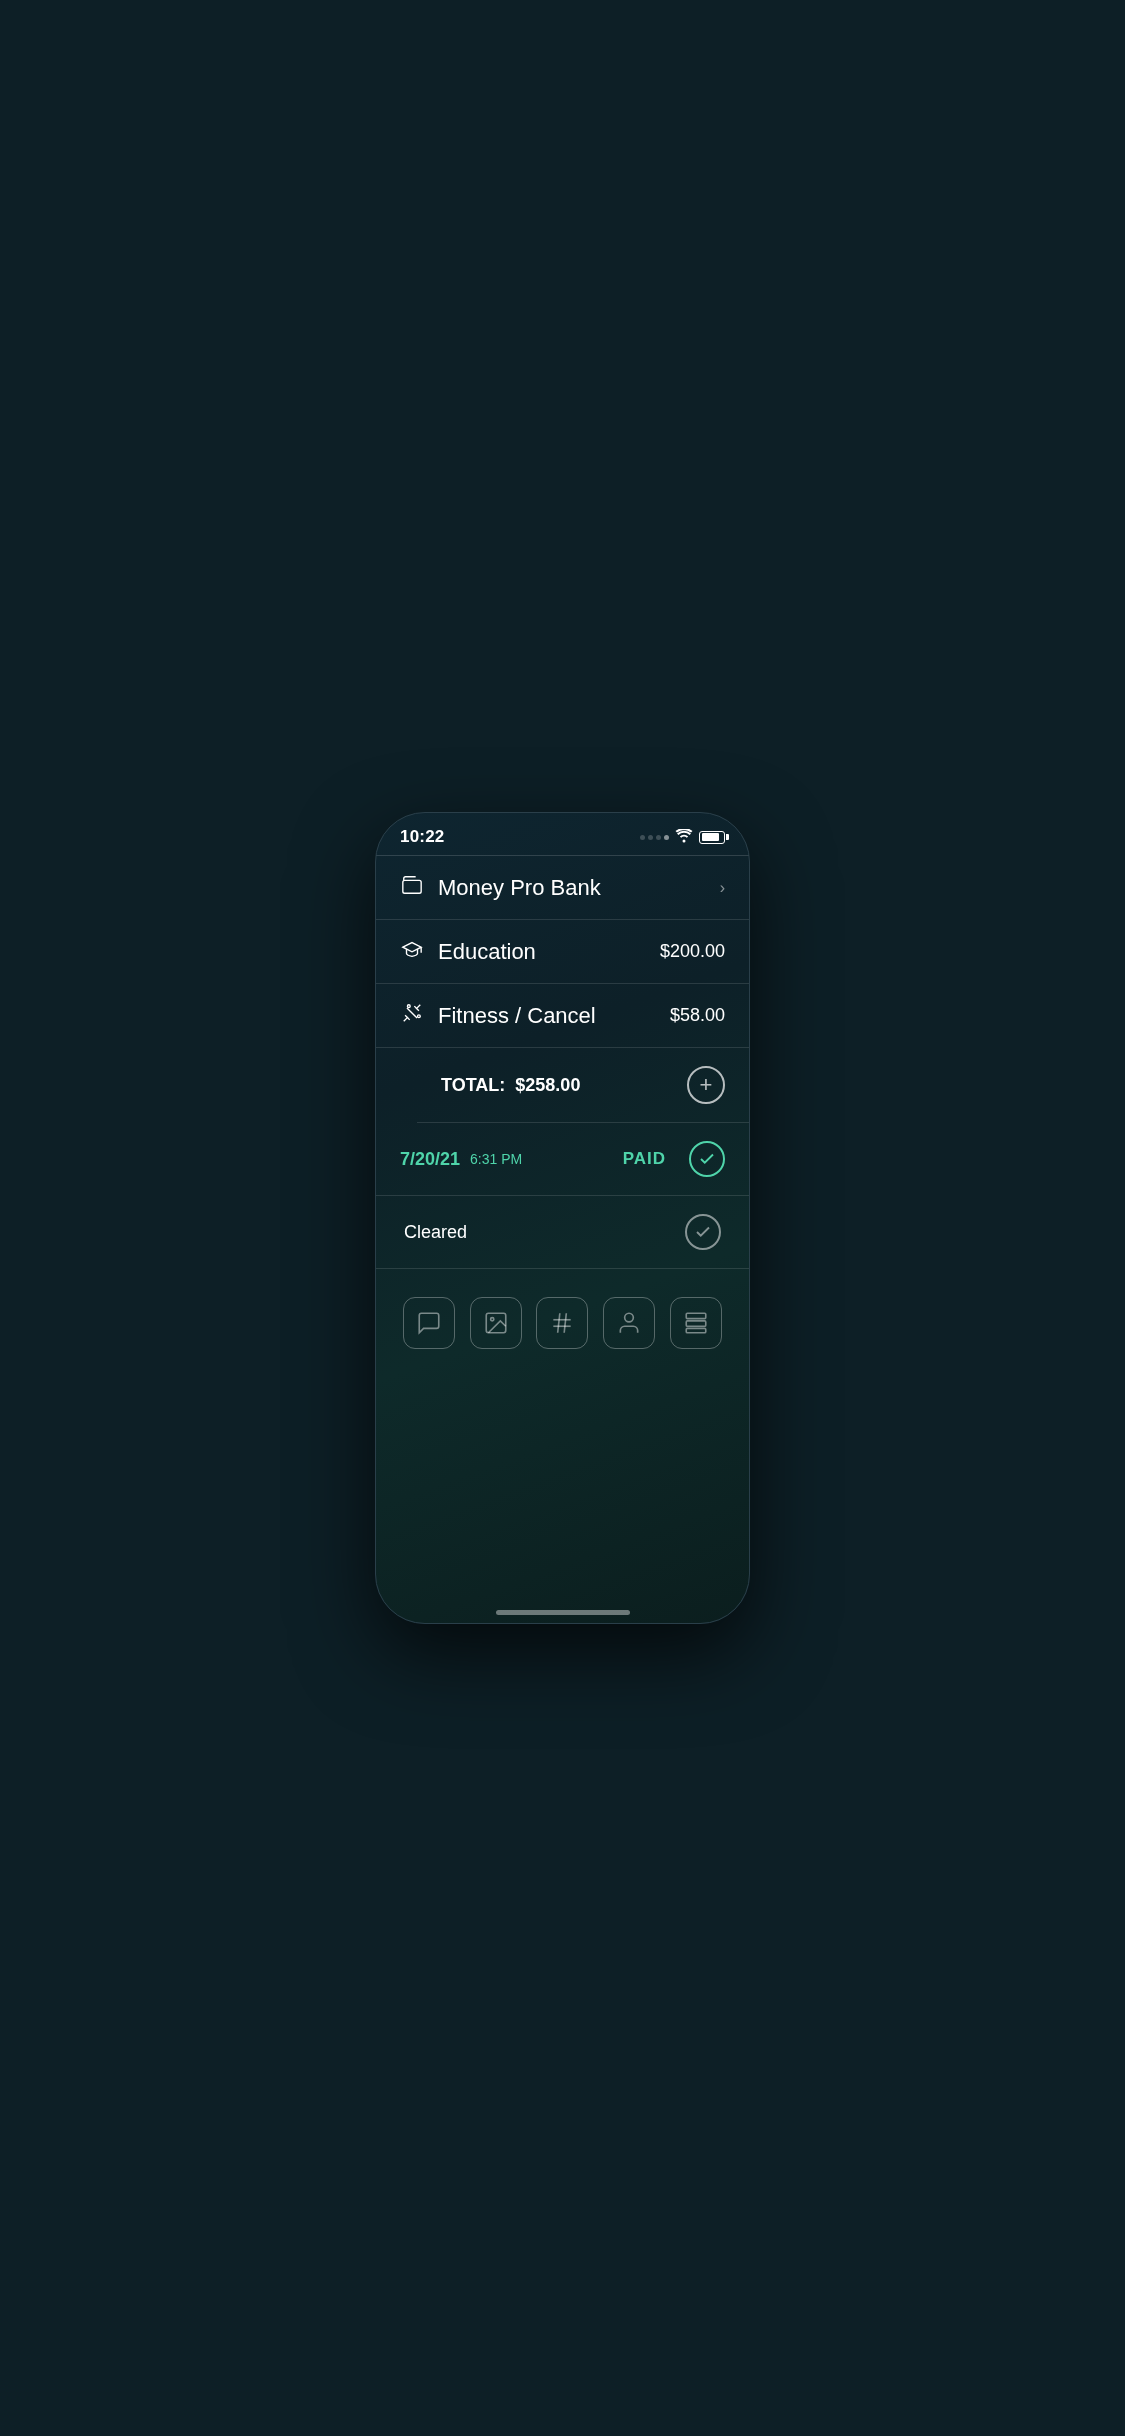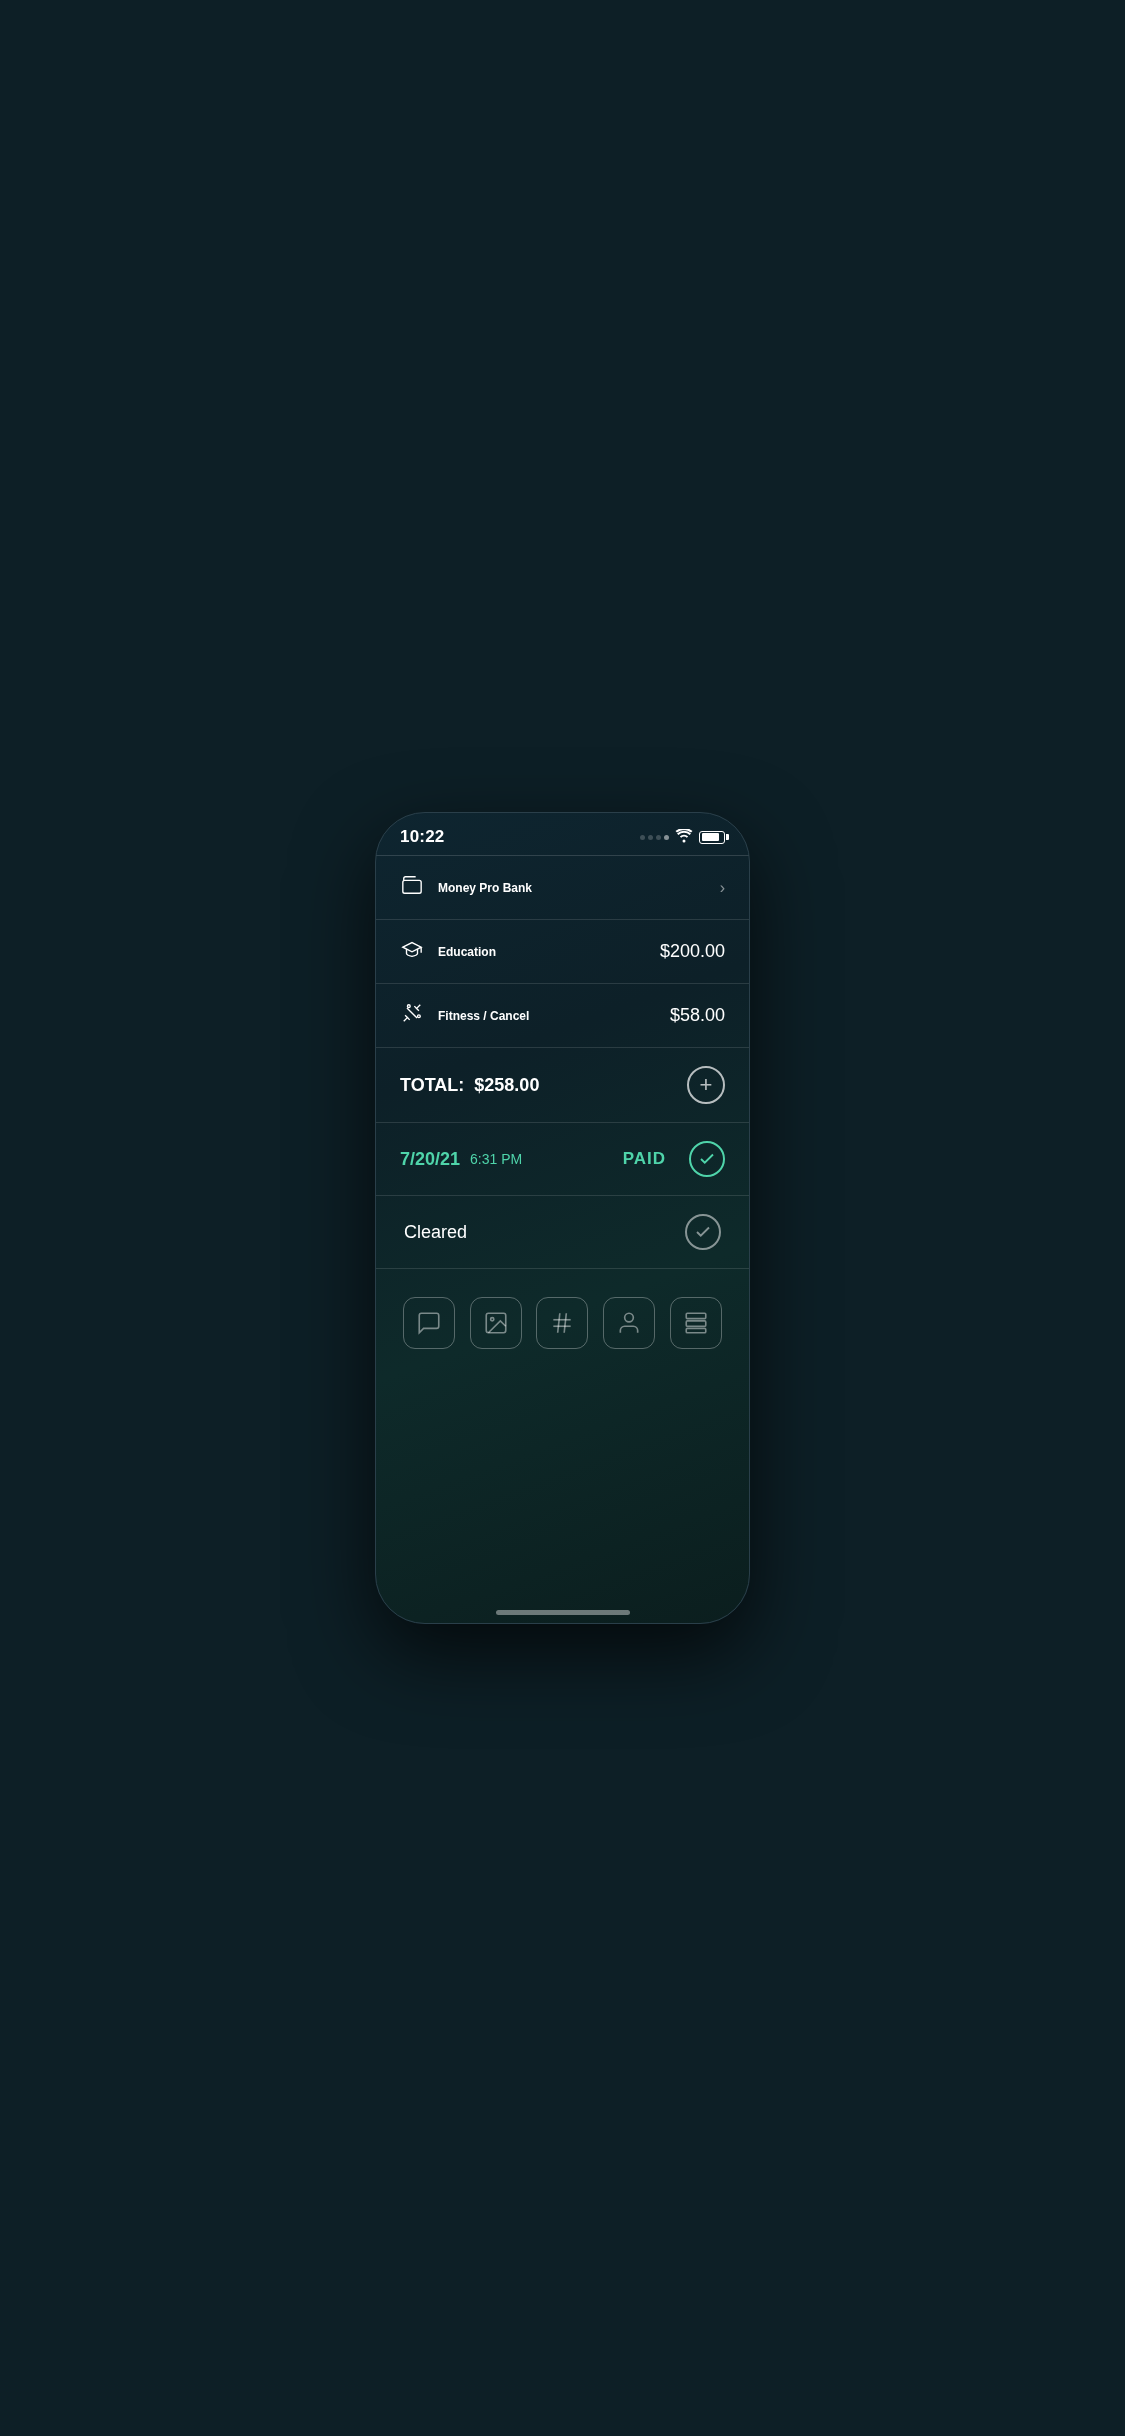--- a/index.html
+++ b/index.html
@@ -162,42 +162,43 @@
 
     .row-icon {
       font-size: 20px;
       color: rgba(255,255,255,0.85);
       width: 24px;
       text-align: center;
     }
 
     .row-label {
       color: #ffffff;
-      font-size: 12px;
-      font-weight: 700;
+      font-size: 22px;
+      font-weight: 400;
     }
 
     .row-value {
       color: #ffffff;
       font-size: 18px;
       font-weight: 400;
     }
 
     .row-chevron {
       color: rgba(255,255,255,0.5);
       font-size: 16px;
     }
 
     
     .total-row {
       display: flex;
       justify-content: space-between;
       align-items: center;
       padding: 18px 24px;
       border-bottom: 1px solid rgba(255,255,255,0.12);
+      margin-left: 41px;
     }
 
     .total-left {
       display: flex;
       align-items: center;
       gap: 10px;
     }
 
     .total-label {
       color: #ffffff;

